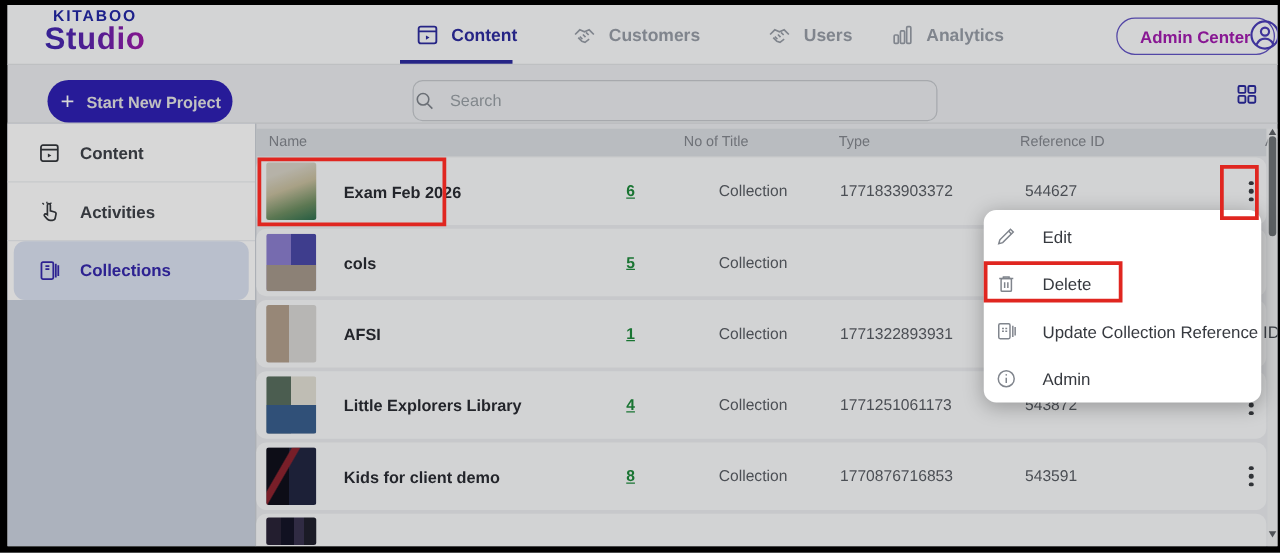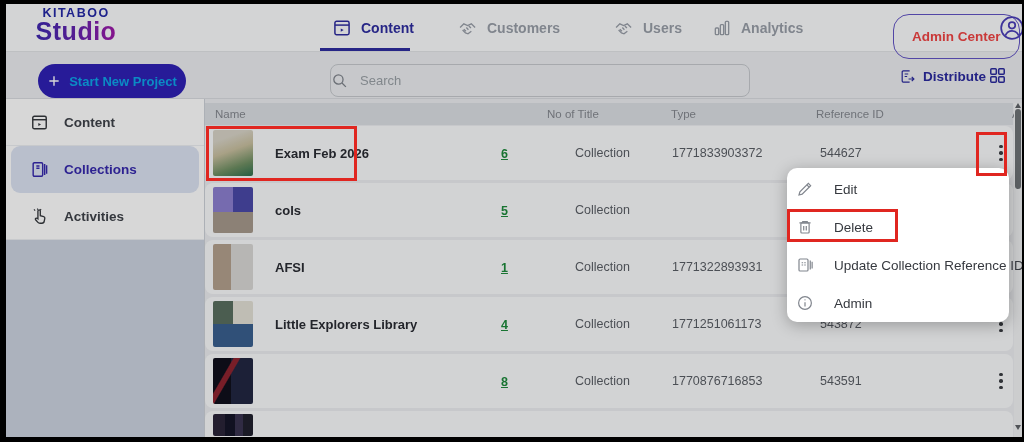--- a/index.html
+++ b/index.html
@@ -11,28 +11,28 @@
   
   .header { position:absolute; left:0; top:0; width:1016px; height:48px; background:#fbfcfd; border-bottom:1px solid #e2e4e7; }
   .brand { position:absolute; left:10px; top:2px; width:120px; text-align:center; cursor:pointer; }
   .brand-top { font-size:12.5px; font-weight:bold; letter-spacing:1.5px; color:#2328a5; }
   .brand-bottom { font-size:25px; font-weight:bold; line-height:22px; letter-spacing:.5px;
       background:linear-gradient(90deg,#2d2bb0,#6a22ae 55%,#c015a4); -webkit-background-clip:text; background-clip:text; color:transparent; }
   .tab { position:absolute; top:0; height:47px; display:flex; align-items:center; gap:9px; font-size:14px; font-weight:bold; color:#989ea8; cursor:pointer; }
   .tab.active { color:#2e2d9f; }
   .tab svg { width:20px; height:20px; }
   .tab-underline { position:absolute; left:314px; bottom:0; width:90px; height:3px; background:#2e2d9f; }
-  .admin-btn { position:absolute; left:887px; top:10px; height:45px; padding:0 18px; display:flex; align-items:center;
-      border:1.5px solid #6253c5; border-radius:16px; color:#ef4444; font-size:13.5px; font-weight:bold; background:transparent; cursor:pointer; }
+  .admin-btn { position:absolute; left:887px; top:10px; height:30px; padding:0 18px; display:flex; align-items:center;
+      border:1.5px solid #6253c5; border-radius:16px; color:#a21caf; font-size:13.5px; font-weight:bold; background:transparent; cursor:pointer; }
   .profile { position:absolute; left:993px; top:11px; width:26px; height:26px; color:#4a3db8; cursor:pointer; }
 
   
   .toolbar { position:absolute; left:0; top:48px; width:1016px; height:47px; border-bottom:1px solid #dadce0; }
   .new-project { position:absolute; left:32px; top:12px; width:148px; height:34px; border:none; border-radius:17px;
-      background:#2f21b5; color:#0ea5e9; font-size:13px; font-weight:bold; display:flex; align-items:center; justify-content:center; gap:8px; cursor:pointer; font-family:inherit; }
+      background:#2f21b5; color:#e5e5e5; font-size:13px; font-weight:bold; display:flex; align-items:center; justify-content:center; gap:8px; cursor:pointer; font-family:inherit; }
   .new-project svg { width:14px; height:14px; }
   .search-wrap { position:absolute; left:324px; top:12px; width:420px; height:33px; border:1px solid #c6c9ce; border-radius:8px; display:flex; align-items:center; gap:12px; color:#7e838b; background:transparent; }
   .search-wrap svg { width:17px; height:17px; flex:none; }
   .search-input { border:none; outline:none; background:transparent; font-size:13px; color:#3c4043; width:340px; font-family:inherit; }
   .search-input::placeholder { color:#9aa0a6; }
   .distribute { position:absolute; left:893px; top:13px; height:22px; display:flex; align-items:center; gap:7px; color:#2b2a9e; font-size:13.5px; font-weight:bold; cursor:pointer; }
   .distribute svg { width:17px; height:17px; }
   .grid-btn { position:absolute; left:982px; top:14px; width:19px; height:19px; color:#2b2a9e; cursor:pointer; }
 
   
@@ -152,62 +152,54 @@
     </button>
 
     <div class="search-wrap">
       <svg viewBox="0 0 24 24" fill="none" stroke="#7e838b" stroke-width="1.8">
             <circle cx="10.5" cy="10.5" r="6.5"></circle>
             <path d="M15.5 15.5L21 21"></path>
           </svg>
       <input class="search-input" type="text" placeholder="Search" style="">
     </div>
 
-    <div class="distribute">
-      <svg viewBox="0 0 24 24" fill="none" stroke="currentColor" stroke-width="1.7">
-            <path d="M15 4H6a1.5 1.5 0 00-1.5 1.5v13A1.5 1.5 0 006 20h9"></path>
-            <path d="M8 8.5h5M8 12h3.5"></path>
-            <path d="M13.5 15.5h7.5M18 12.5l3 3-3 3"></path>
-          </svg>
-      <span>Distribute</span>
-    </div>
     <div class="grid-btn">
       <svg viewBox="0 0 24 24" fill="none" stroke="currentColor" stroke-width="1.9">
             <rect x="3.5" y="3.5" width="7" height="7" rx="1.2"></rect>
             <rect x="13.5" y="3.5" width="7" height="7" rx="1.2"></rect>
             <rect x="3.5" y="13.5" width="7" height="7" rx="1.2"></rect>
             <rect x="13.5" y="13.5" width="7" height="7" rx="1.2"></rect>
           </svg>
     </div>
   </div>
 
   <div class="sidebar">
     <div class="side-list">
       <div class="side-item">
         <svg viewBox="0 0 24 24" fill="none" stroke="#35383d" stroke-width="1.8">
               <rect x="3.5" y="4" width="17" height="16" rx="2"></rect>
               <path d="M3.5 8.5h17"></path>
               <path d="M10.5 12.5v4l3.5-2z" fill="#35383d" stroke="none"></path>
             </svg>
         <span>Content</span>
       </div>
+      <div class="side-item">
+        <svg viewBox="0 0 24 24" fill="none" stroke="#35383d" stroke-width="1.7">
+              <path d="M10 12V5.2a1.5 1.5 0 013 0V11l4.3 1.1c1 .3 1.6 1.2 1.4 2.2l-.7 3.6A3 3 0 0115 20.5h-2.3a4 4 0 01-3-1.4l-2.6-3c-.7-.9-.1-2.1 1-2.1.6 0 1.2.2 1.9.8z"></path>
+              <path d="M6.5 4.5L5 3M9.5 3.5V1.8M12.8 4.2l1.2-1.5" stroke-width="1.4"></path>
+            </svg>
+        <span>Activities</span>
+      </div>
       <div class="side-item active">
         <svg viewBox="0 0 24 24" fill="none" stroke="#3629ad" stroke-width="1.8">
               <rect x="4" y="3.5" width="12" height="17" rx="1.5"></rect>
               <path d="M8 7.5h4M8 10.5h4"></path>
               <path d="M18.5 5v14M21 6.5v11"></path>
             </svg>
         <span>Collections</span>
-      </div>
-      <div class="side-item">
-        <svg viewBox="0 0 24 24" fill="none" stroke="#35383d" stroke-width="1.7">
-              <path d="M10 12V5.2a1.5 1.5 0 013 0V11l4.3 1.1c1 .3 1.6 1.2 1.4 2.2l-.7 3.6A3 3 0 0115 20.5h-2.3a4 4 0 01-3-1.4l-2.6-3c-.7-.9-.1-2.1 1-2.1.6 0 1.2.2 1.9.8z"></path>
-              <path d="M6.5 4.5L5 3M9.5 3.5V1.8M12.8 4.2l1.2-1.5" stroke-width="1.4"></path>
-            </svg>
-        <span>Activities</span>
       </div>
     </div>
   </div>
 
   <div class="content">
     <div class="t-header grid-cols">
       <div>Name</div>
       <div>No of Title</div>
       <div>Type</div>
       <div>Reference ID</div>
@@ -276,20 +268,21 @@
         <div class="kebab">
               <i></i>
               <i></i>
               <i></i>
             </div>
       </div>
 
       <div class="row grid-cols">
         <div class="cell-name">
               <div class="thumb thumb-5"></div>
+              <span>Kids for client demo</span>
             </div>
         <div class="cell-count"><a>8</a></div>
         <div class="cell-plain">Collection</div>
         <div class="cell-plain">1770876716853</div>
         <div class="cell-plain">543591</div>
         <div class="kebab">
               <i></i>
               <i></i>
               <i></i>
             </div>

